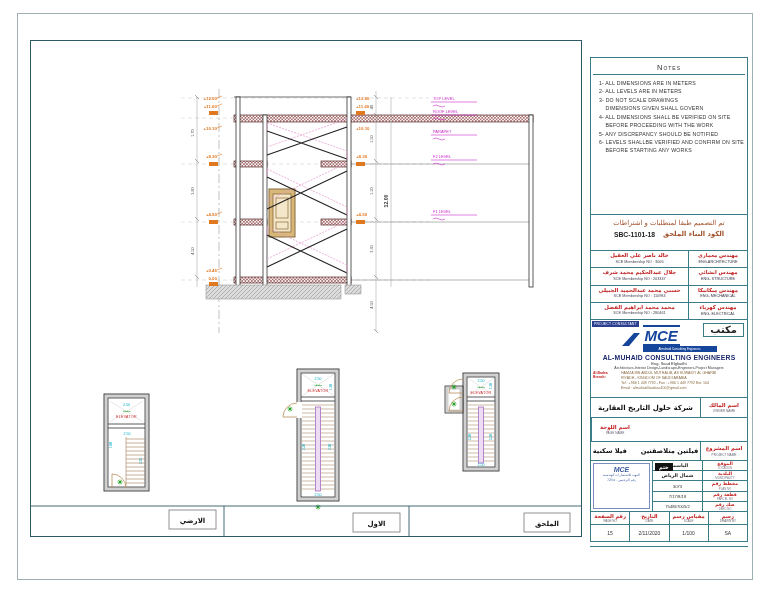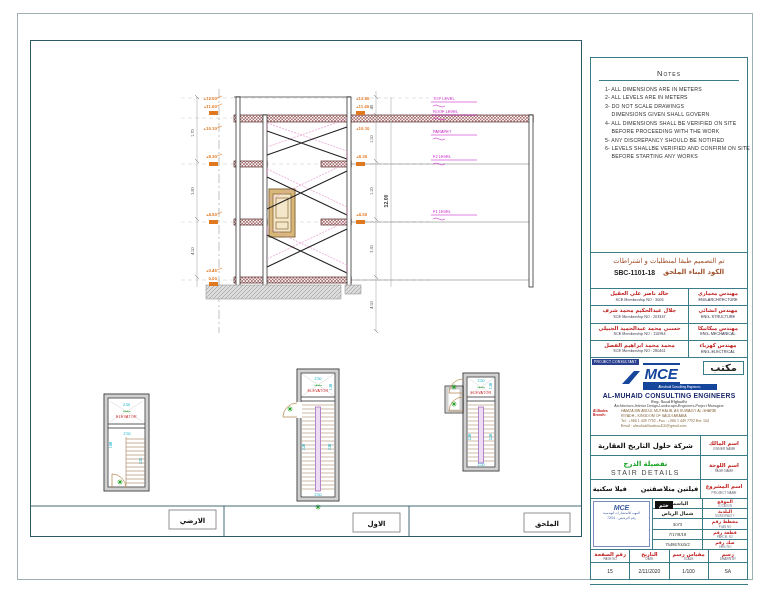--- a/index.html
+++ b/index.html
@@ -7,21 +7,21 @@
   .ar{font-family:"DejaVu Sans","Liberation Sans",sans-serif;direction:rtl;}
   .sheet-border{position:absolute;left:17px;top:13px;width:734px;height:565px;border:1px solid #9fb0b5;}
   .draw-frame{position:absolute;left:30px;top:40px;width:550px;height:495px;border:1px solid #2d5a66;background:#fff;}
   .draw-frame svg{display:block;}
 
   
   .panel{position:absolute;left:590px;top:57px;width:158px;color:#222;}
   .pbox{box-sizing:border-box;border:1px solid #3a7c88;background:#fff;margin-top:-1px;position:relative;}
   .pbox:first-child{margin-top:0;}
 
-  .notes{height:196px;padding:8px;}
+  .notes{height:158px;padding:2px;}
   .notes-title{font-size:7.5px;letter-spacing:1px;text-align:center;padding:3px 0 2px;border-bottom:1px solid #3a7c88;font-variant:small-caps;color:#333;}
   .notes-body{padding:4px 4px 0 6px;}
   .note-line{font-size:5.2px;line-height:1.62;color:#333;white-space:pre;letter-spacing:.2px;}
 
   .codeblk{height:37px;text-align:center;padding-top:4px;box-sizing:border-box;}
   .code-l1{font-size:6.8px;color:#a0522d;font-weight:normal;}
   .code-l2{margin-top:3px;display:flex;justify-content:center;gap:8px;align-items:center;}
   .code-num{font-size:6.8px;font-weight:bold;color:#222;}
   .code-ar2{font-size:6.8px;color:#a0522d;font-weight:bold;}
 
@@ -436,24 +436,20 @@
     <div class="tb-val">
         <div class="owner-val ar">شركة حلول التاريخ العقارية</div>
       </div>
     <div class="tb-lab">
         <div class="lab-ar ar">اسم المالك</div>
         <div class="lab-en">OWNER NAME</div>
       </div>
   </div>
 
   <div class="pbox tb-row page-row">
-    <div class="tb-val">
-      <div class="page-ar ar">تفصيلة الدرج</div>
-      <div class="page-en">STAIR DETAILS</div>
-    </div>
     <div class="tb-lab">
         <div class="lab-ar ar">اسم اللوحة</div>
         <div class="lab-en">PAGE NAME</div>
       </div>
   </div>
 
   <div class="pbox tb-row proj-row">
     <div class="tb-val">
       <div class="proj-val ar">
         <span>فيلتين متلاصقتين</span>

